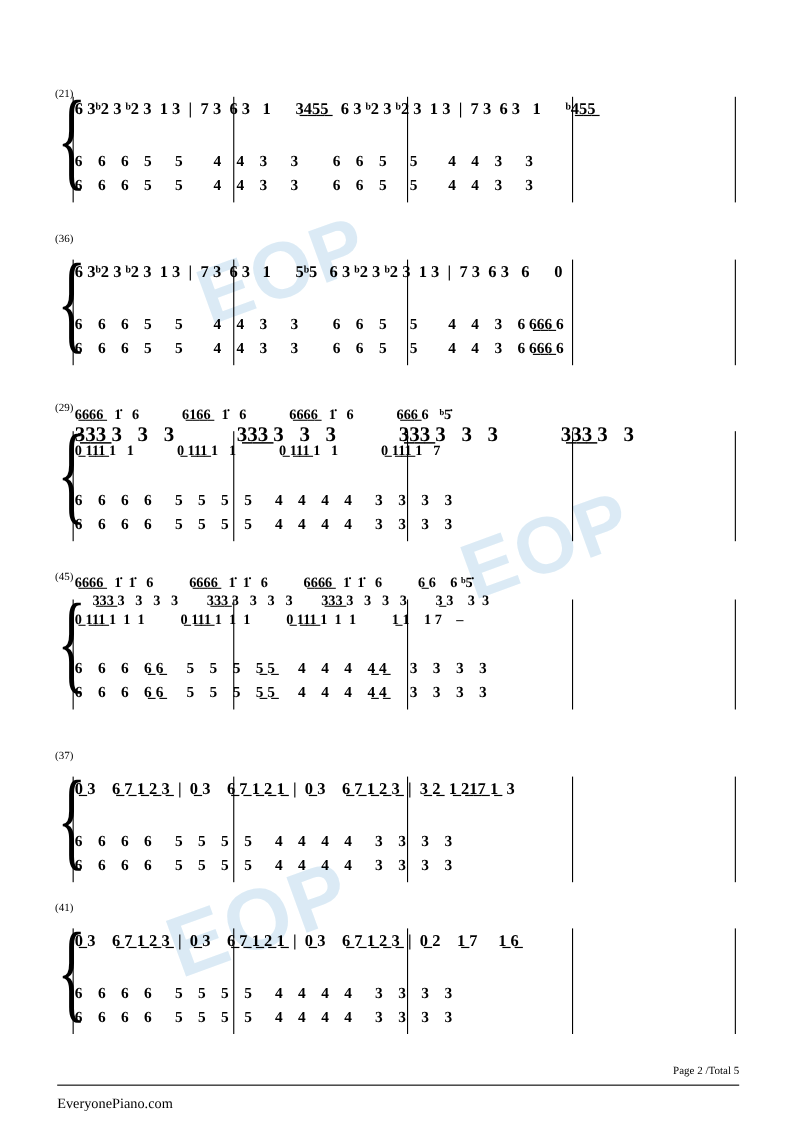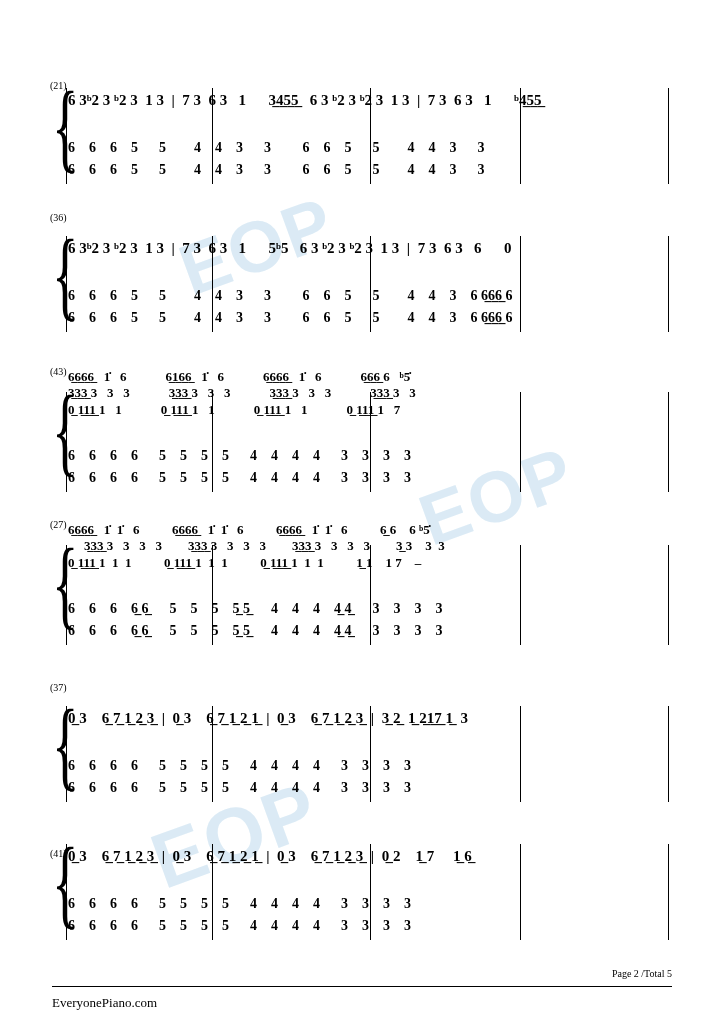--- a/index.html
+++ b/index.html
@@ -154,38 +154,38 @@
     <div class="row bass" style="top:98px;">6    6    6    5      5        4    4    3      3         6    6    5      5        4    4    3    6 6̲6̲6̲ 6</div>
 
     <div class="barline" style="left:66px; top:24px; height:96px;"></div>
     <div class="barline" style="left:212px; top:24px; height:96px;"></div>
     <div class="barline" style="left:370px; top:24px; height:96px;"></div>
     <div class="barline" style="left:520px; top:24px; height:96px;"></div>
     <div class="barline" style="left:668px; top:24px; height:96px;"></div>
   </div>
 
   <div class="system" style="top:362px;">
-    <div class="measure-num" style="top:4px;">(43)</div>
+    <div class="measure-num" style="top:4px;">(29)</div>
     <div class="brace" style="top:30px;">{</div>
 
     <div class="row melody" style="top:7px; font-size:13px;">6̲6̲6̲6̲   1̇   6            6̲1̲6̲6̲   1̇   6            6̲6̲6̲6̲   1̇   6            6̲6̲6̲ 6   ᵇ5̇</div>
-    <div class="row melody" style="top:23px; font-size:13px;">3̲3̲3̲ 3   3   3            3̲3̲3̲ 3   3   3            3̲3̲3̲ 3   3   3            3̲3̲3̲ 3   3</div>
+    <div class="row melody" style="top:23px; font-size:19px;">3̲3̲3̲ 3   3   3            3̲3̲3̲ 3   3   3            3̲3̲3̲ 3   3   3            3̲3̲3̲ 3   3</div>
     <div class="row melody" style="top:40px; font-size:13px;">0̲ 1̲1̲1̲ 1   1            0̲ 1̲1̲1̲ 1   1            0̲ 1̲1̲1̲ 1   1            0̲ 1̲1̲1̲ 1   7</div>
     <div class="row bass" style="top:86px;">6    6    6    6      5    5    5    5      4    4    4    4      3    3    3    3</div>
     <div class="row bass" style="top:108px;">6    6    6    6      5    5    5    5      4    4    4    4      3    3    3    3</div>
 
     <div class="barline" style="left:66px; top:30px; height:100px;"></div>
     <div class="barline" style="left:212px; top:30px; height:100px;"></div>
     <div class="barline" style="left:370px; top:30px; height:100px;"></div>
     <div class="barline" style="left:520px; top:30px; height:100px;"></div>
     <div class="barline" style="left:668px; top:30px; height:100px;"></div>
   </div>
 
   <div class="system" style="top:515px;">
-    <div class="measure-num" style="top:4px;">(27)</div>
+    <div class="measure-num" style="top:4px;">(45)</div>
     <div class="brace" style="top:30px;">{</div>
 
     <div class="row melody" style="top:7px; font-size:13px;">6̲6̲6̲6̲   1̇  1̇   6          6̲6̲6̲6̲   1̇  1̇   6          6̲6̲6̲6̲   1̇  1̇   6          6̲ 6    6 ᵇ5̇</div>
     <div class="row melody" style="top:23px; font-size:13px;margin-left:16px;">3̲3̲3̲ 3   3   3   3        3̲3̲3̲ 3   3   3   3        3̲3̲3̲ 3   3   3   3        3̲ 3    3  3</div>
     <div class="row melody" style="top:40px; font-size:13px;">0̲ 1̲1̲1̲ 1  1  1          0̲ 1̲1̲1̲ 1  1  1          0̲ 1̲1̲1̲ 1  1  1          1̲ 1    1 7    –</div>
     <div class="row bass" style="top:86px;">6    6    6    6̲ 6̲      5    5    5    5̲ 5̲      4    4    4    4̲ 4̲      3    3    3    3</div>
     <div class="row bass" style="top:108px;">6    6    6    6̲ 6̲      5    5    5    5̲ 5̲      4    4    4    4̲ 4̲      3    3    3    3</div>
 
     <div class="barline" style="left:66px; top:30px; height:100px;"></div>
     <div class="barline" style="left:212px; top:30px; height:100px;"></div>
@@ -203,21 +203,21 @@
     <div class="row bass" style="top:98px;">6    6    6    6      5    5    5    5      4    4    4    4      3    3    3    3</div>
 
     <div class="barline" style="left:66px; top:24px; height:96px;"></div>
     <div class="barline" style="left:212px; top:24px; height:96px;"></div>
     <div class="barline" style="left:370px; top:24px; height:96px;"></div>
     <div class="barline" style="left:520px; top:24px; height:96px;"></div>
     <div class="barline" style="left:668px; top:24px; height:96px;"></div>
   </div>
 
   <div class="system" style="top:820px;">
-    <div class="measure-num" style="top:0px;margin-top:28px;">(41)</div>
+    <div class="measure-num" style="top:0px;">(41)</div>
     <div class="brace" style="top:24px;">{</div>
 
     <div class="row melody" style="top:28px;">0̲ 3    6̲ 7̲ 1̲ 2̲ 3̲  |  0̲ 3    6̲ 7̲ 1̲ 2̲ 1̲  |  0̲ 3    6̲ 7̲ 1̲ 2̲ 3̲  |  0̲ 2    1̲ 7     1̲ 6̲</div>
     <div class="row bass" style="top:76px;">6    6    6    6      5    5    5    5      4    4    4    4      3    3    3    3</div>
     <div class="row bass" style="top:98px;">6    6    6    6      5    5    5    5      4    4    4    4      3    3    3    3</div>
 
     <div class="barline" style="left:66px; top:24px; height:96px;"></div>
     <div class="barline" style="left:212px; top:24px; height:96px;"></div>
     <div class="barline" style="left:370px; top:24px; height:96px;"></div>
     <div class="barline" style="left:520px; top:24px; height:96px;"></div>

